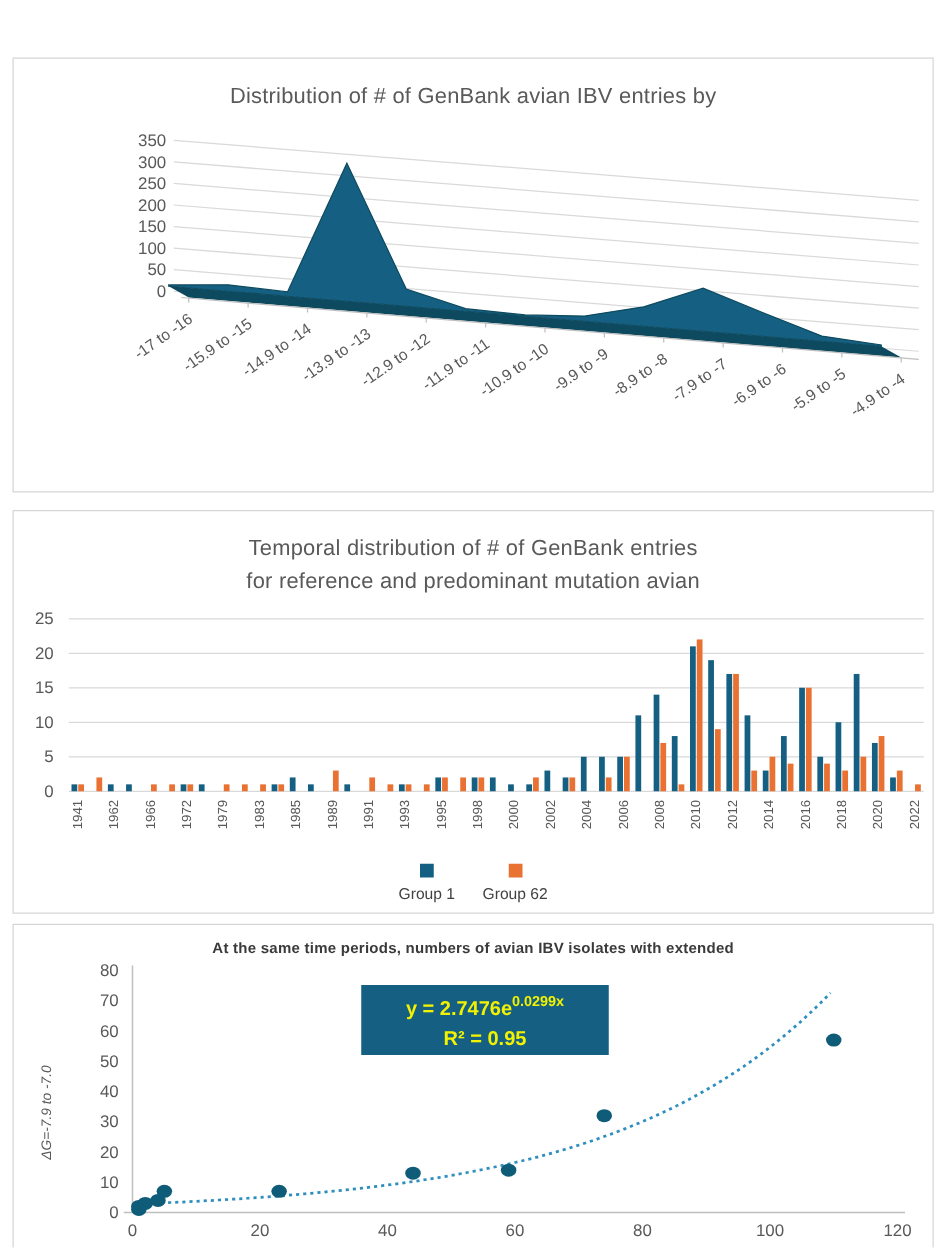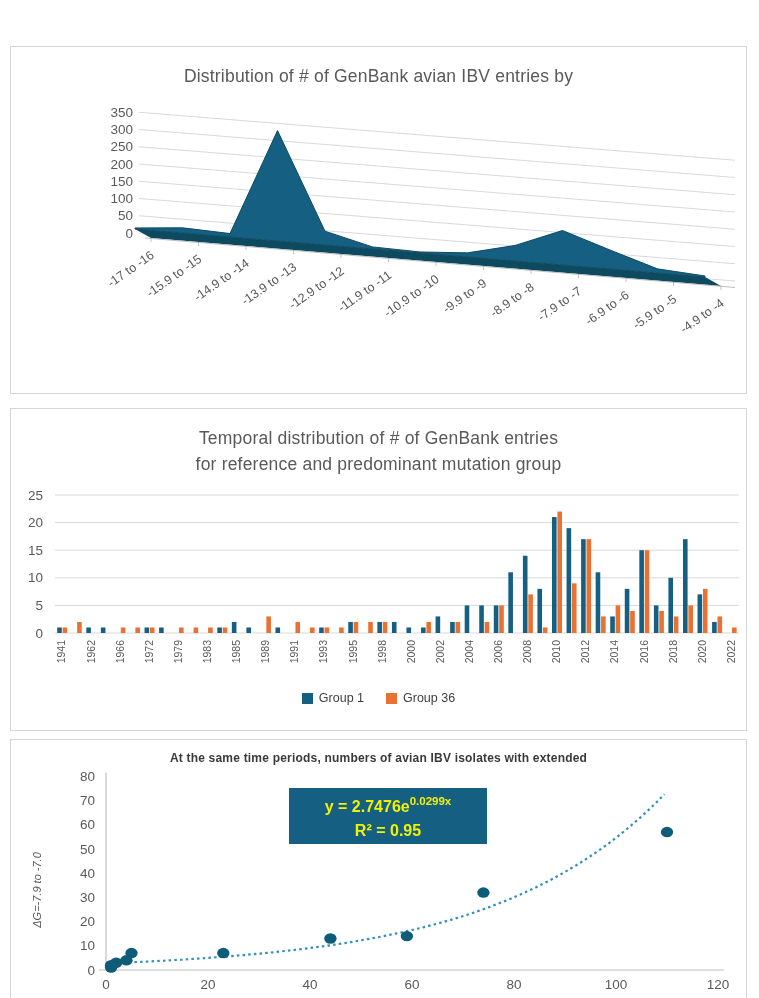--- a/index.html
+++ b/index.html
@@ -15,21 +15,21 @@
   svg{display:block;margin:4px auto 0 auto;}
   svg text{font-family:"Liberation Sans",sans-serif;}
   .tick{font-size:12.5px;fill:#595959;}
   .tick-lg{font-size:13.5px;fill:#595959;}
   .tick-sm{font-size:10.5px;fill:#595959;}
   .axis-title{font-size:13px;fill:#595959;}
   .axis-title-y{font-size:11px;fill:#595959;font-style:italic;}
   .eq-text{font-size:16px;font-weight:bold;fill:#f2f200;}
   .eq-sup{font-size:11.5px;}
   .legend{display:flex;justify-content:center;gap:22px;margin-top:4px;}
-  .legend-item{display:flex;align-items:center;gap:6px;color:#404040;font-size:12.5px;}
+  .legend-item{display:flex;align-items:center;gap:6px;color:#404040;font-size:12.5px;flex-direction:column;}
   .swatch{width:11px;height:11px;display:inline-block;}
 </style>
 </head>
 <body>
 
 <div class="page">
 
   <div class="panel panel1">
     <div class="chart-title">
       <span class="line">Distribution of # of GenBank avian IBV entries by</span>
@@ -79,21 +79,21 @@
         <line x1="662.5" y1="189" x2="662.5" y2="193" stroke="#bfbfbf" stroke-width="1"></line>
         <text x="666.5" y="208" class="tick" text-anchor="end" transform="rotate(-35 666.5 208)">-5.9 to -5</text>
         <line x1="710" y1="193" x2="710" y2="197" stroke="#bfbfbf" stroke-width="1"></line>
         <text x="714" y="212" class="tick" text-anchor="end" transform="rotate(-35 714 212)">-4.9 to -4</text>
       </svg>
   </div>
 
   <div class="panel panel2">
     <div class="chart-title">
       <span class="line">Temporal distribution of # of GenBank entries</span>
-      <span class="line">for reference and predominant mutation group</span>
+      <span class="line">for reference and predominant mutation avian</span>
     </div>
     <svg id="bars" width="736" height="206" viewBox="0 0 736 206">
         <line x1="44" y1="152" x2="728" y2="152" stroke="#d9d9d9" stroke-width="1"></line>
         <text x="32" y="156.5" class="tick-lg" text-anchor="end">0</text>
         <line x1="44" y1="124.4" x2="728" y2="124.4" stroke="#d9d9d9" stroke-width="1"></line>
         <text x="32" y="128.9" class="tick-lg" text-anchor="end">5</text>
         <line x1="44" y1="96.80000000000001" x2="728" y2="96.80000000000001" stroke="#d9d9d9" stroke-width="1"></line>
         <text x="32" y="101.30000000000001" class="tick-lg" text-anchor="end">10</text>
         <line x1="44" y1="69.2" x2="728" y2="69.2" stroke="#d9d9d9" stroke-width="1"></line>
         <text x="32" y="73.7" class="tick-lg" text-anchor="end">15</text>
@@ -197,21 +197,21 @@
         <text x="694.8170212765958" y="159" class="tick-sm" text-anchor="end" transform="rotate(-90 694.8170212765958 159)">2020</text>
         <text x="723.9234042553192" y="159" class="tick-sm" text-anchor="end" transform="rotate(-90 723.9234042553192 159)">2022</text>
       </svg>
     <div class="legend">
       <div class="legend-item">
         <span class="swatch" id="sw0" style="background: rgb(21, 96, 130);"></span>
         <span>Group 1</span>
       </div>
       <div class="legend-item">
         <span class="swatch" id="sw1" style="background: rgb(233, 113, 50);"></span>
-        <span>Group 36</span>
+        <span>Group 62</span>
       </div>
     </div>
   </div>
 
   <div class="panel panel3">
     <div class="chart-title3">
       <span class="line" style="display:block">At the same time periods, numbers of avian IBV isolates with extended</span>
     </div>
     <svg id="scatter" width="736" height="244" viewBox="0 0 736 244">
         <line x1="95" y1="2.4000000000000057" x2="95" y2="200" stroke="#bfbfbf" stroke-width="1.2"></line>

